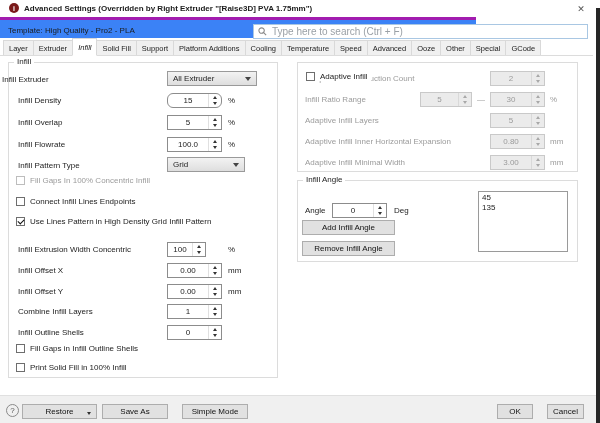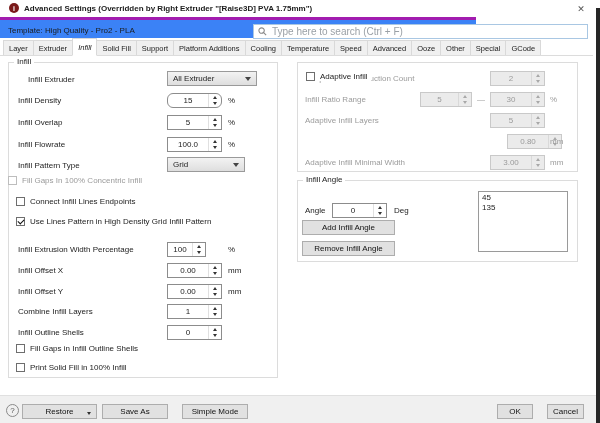--- a/index.html
+++ b/index.html
@@ -109,21 +109,21 @@
     <span class="tab">Advanced</span>
     <span class="tab">Ooze</span>
     <span class="tab">Other</span>
     <span class="tab">Special</span>
     <span class="tab">GCode</span>
   </div>
 
   <div class="group" style="left:8px;top:62px;width:270px;height:316px;"></div>
   <span class="glabel" style="left:14px;top:57px;">Infill</span>
 
-  <span class="lbl" style="left:28px;top:75px;">Infill Extruder</span>
+  <span class="lbl" style="left:2px;top:75px;">Infill Extruder</span>
   <div class="combo" style="left:167px;top:71px;width:90px;">
     <span>All Extruder</span>
     <span class="caret"></span>
   </div>
 
   <span class="lbl" style="left:18px;top:96px;">Infill Density</span>
   <div class="spin" style="left:167px;top:93px;width:55px;border-radius:6px;">
     <span class="num">15</span>
     <span class="arr">
         <i class="up"></i>
@@ -151,36 +151,36 @@
       </span>
   </div>
   <span class="lbl" style="left:228px;top:140px;">%</span>
 
   <span class="lbl" style="left:18px;top:161px;">Infill Pattern Type</span>
   <div class="combo" style="left:167px;top:157px;width:78px;">
     <span>Grid</span>
     <span class="caret"></span>
   </div>
 
-  <label class="chk dis" style="left:8px;top:176px;text-align:right;">
+  <label class="chk dis" style="left:16px;top:176px;text-align:right;">
     <span class="box"></span>
     <span>Fill Gaps In 100% Concentric Infill</span>
   </label>
 
   <label class="chk" style="left:16px;top:197px;">
     <span class="box"></span>
     <span>Connect Infill Lines Endpoints</span>
   </label>
 
   <label class="chk checked" style="left:16px;top:217px;">
     <span class="box"></span>
     <span>Use Lines Pattern in High Density Grid Infill Pattern</span>
   </label>
 
-  <span class="lbl" style="left:18px;top:245px;">Infill Extrusion Width Percentage</span>
+  <span class="lbl" style="left:18px;top:245px;">Infill Extrusion Width Concentric</span>
   <div class="spin" style="left:167px;top:242px;width:39px;">
     <span class="num">100</span>
     <span class="arr">
         <i class="up"></i>
         <i class="dn"></i>
       </span>
   </div>
   <span class="lbl" style="left:228px;top:245px;">%</span>
 
   <span class="lbl" style="left:18px;top:266px;">Infill Offset X</span>
@@ -266,21 +266,22 @@
 
   <span class="lbl dis-t" style="left:305px;top:116px;">Adaptive Infill Layers</span>
   <div class="spin dis" style="left:490px;top:113px;width:55px;">
     <span class="num">5</span>
     <span class="arr">
         <i class="up"></i>
         <i class="dn"></i>
       </span>
   </div>
 
-  <div class="spin dis" style="left:490px;top:134px;width:55px;margin-left:17px;">
+  <span class="lbl dis-t" style="left:305px;top:137px;">Adaptive Infill Inner Horizontal Expansion</span>
+  <div class="spin dis" style="left:490px;top:134px;width:55px;">
     <span class="num">0.80</span>
     <span class="arr">
         <i class="up"></i>
         <i class="dn"></i>
       </span>
   </div>
   <span class="lbl dis-t" style="left:550px;top:137px;">mm</span>
 
   <span class="lbl dis-t" style="left:305px;top:158px;">Adaptive Infill Minimal Width</span>
   <div class="spin dis" style="left:490px;top:155px;width:55px;">

